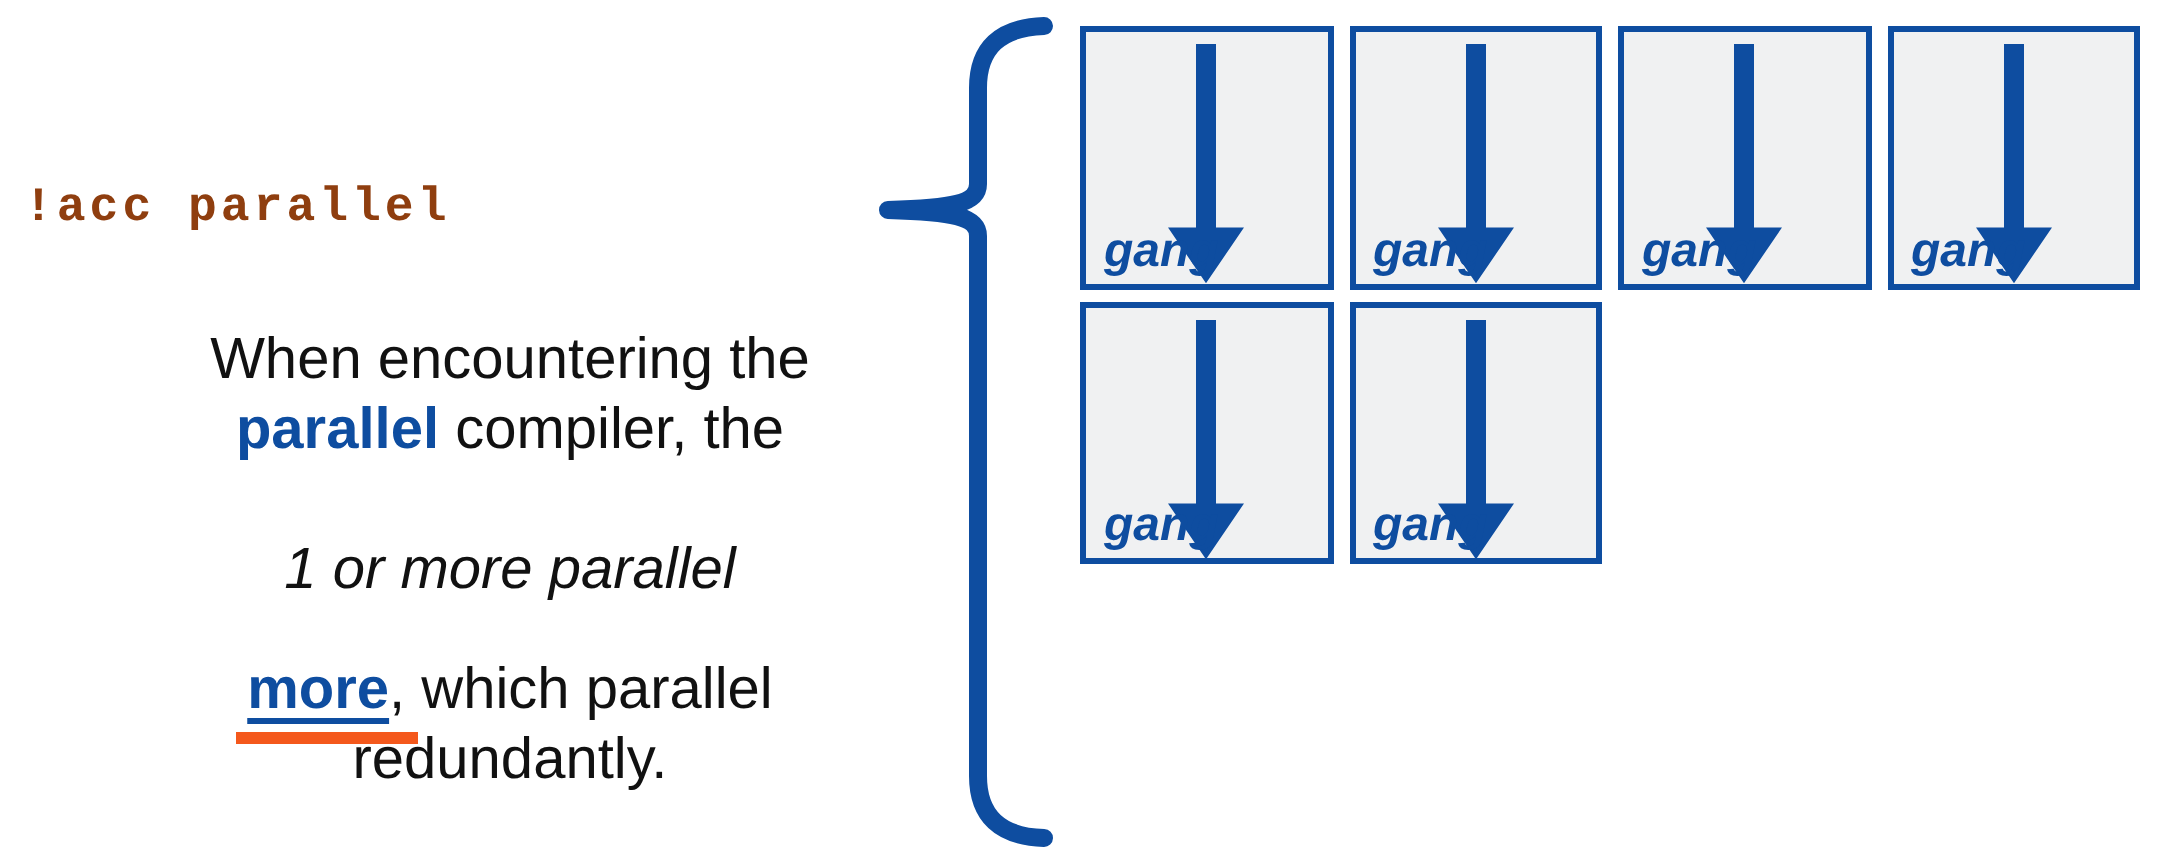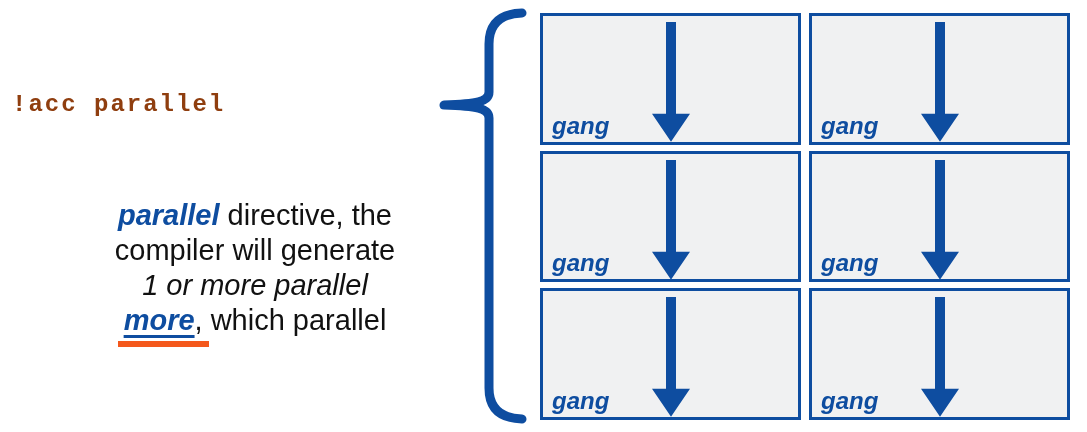--- a/index.html
+++ b/index.html
@@ -30,21 +30,21 @@
   }
   .para{
     position:absolute;left:50px;top:163px;width:410px;
     text-align:center;
     font-size:29px;line-height:35px;
     color:var(--text);
   }
   .blue-bi{
     color:var(--blue);
     font-weight:bold;
-    font-style:italic;
+    margin-top:25px;
   }
   .italic{font-style:italic;}
   .gangs-word{
     position:relative;
     display:inline-block;
     text-decoration:underline;
     text-decoration-thickness:3px;
     text-underline-offset:5px;
   }
   .gangs-word::after{
@@ -62,21 +62,21 @@
     fill:none;
     stroke:var(--blue);
     stroke-width:9;
     stroke-linecap:round;
     stroke-linejoin:round;
   }
   .gang-grid{
     position:absolute;left:540px;top:13px;
     width:530px;height:407px;
     display:grid;
-    grid-template-columns:1fr 1fr;
+    grid-template-columns:1fr 1fr 1fr 1fr;
     grid-template-rows:1fr 1fr 1fr;
     column-gap:8px;
     row-gap:6px;
   }
   .gang-box{
     position:relative;
     border:3px solid var(--blue);
     background:var(--box_bg);
   }
   .arrow-svg{
@@ -95,25 +95,26 @@
   }
 </style>
 </head>
 <body>
 
 <div class="stage">
 
   <div class="code-label">!acc parallel</div>
 
   <div class="para">
+    <span>When encountering the</span><br>
+    <span class="blue-bi">parallel</span><span> compiler, the</span><br>
     <br>
-    <span class="blue-bi">parallel</span><span> directive, the</span><br>
-    <span>compiler will generate</span><br>
     <span class="italic">1 or more parallel</span><br>
     <span class="blue-bi gangs-word">more</span><span>, which parallel</span><br>
+    <span>redundantly.</span>
   </div>
 
   <svg class="brace-svg" viewBox="0 0 100 424" xmlns="http://www.w3.org/2000/svg">
     <path class="brace-path" d="M 86 9
              Q 53 10 53 40
              L 53 88
              C 53 98 40 100 8 101
              C 40 102 53 104 53 114
              L 53 384
              Q 53 414 86 415"></path>

